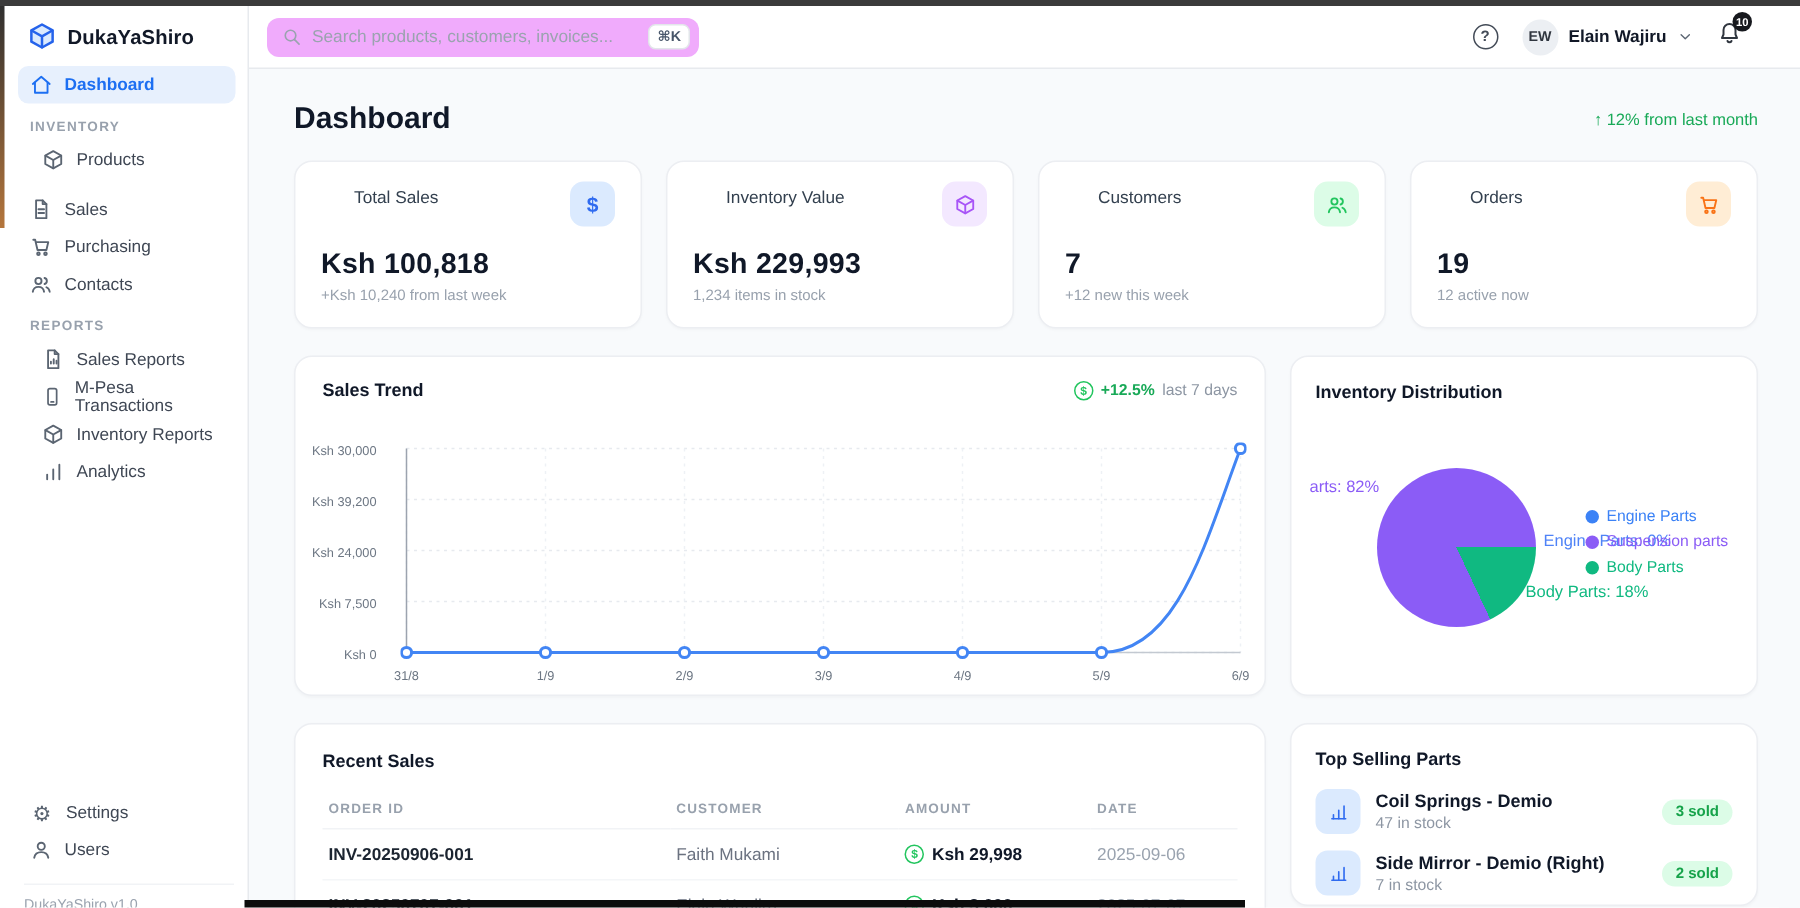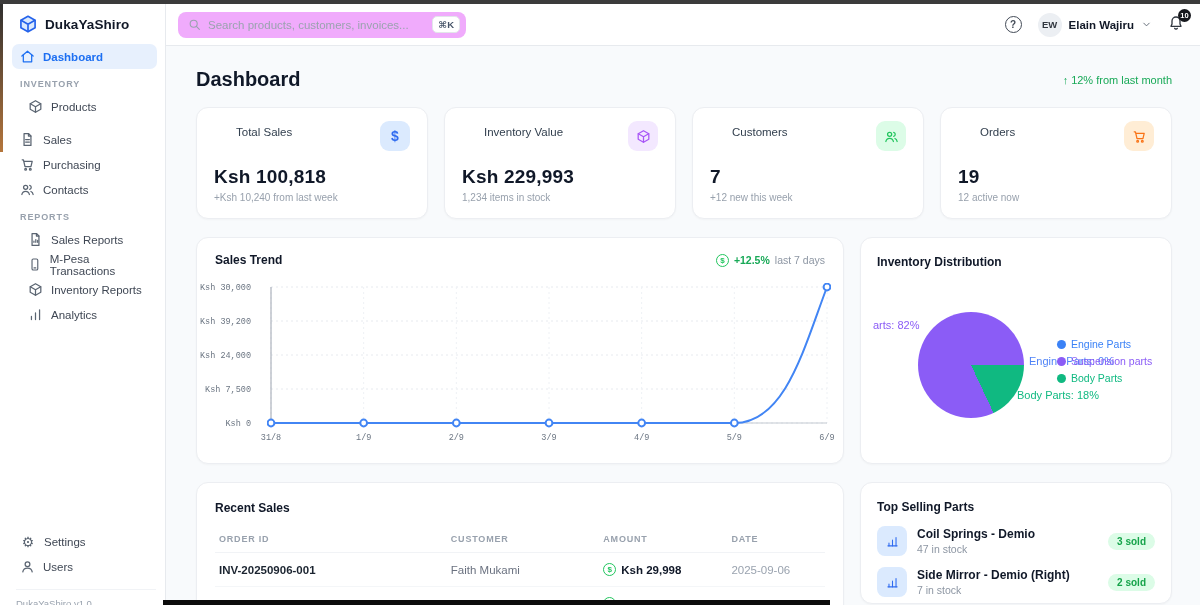--- a/index.html
+++ b/index.html
@@ -42,21 +42,21 @@
   .search-box input::placeholder { color:#9aa3af; }
   .kbd { background:#fff; border:1px solid #e2e6ea; border-radius:5px; font-size:9.5px;
     color:#475569; padding:2px 5px; font-weight:600; }
   .top-right { margin-left:auto; display:flex; align-items:center; gap:16px; }
   .help-circle { width:17px; height:17px; border:1.4px solid #434b57; border-radius:50%;
     font-size:10px; font-weight:700; color:#434b57; display:flex; align-items:center; justify-content:center; cursor:pointer; }
   .user-chip { display:flex; align-items:center; gap:7px; cursor:pointer; }
   .avatar { width:24px; height:24px; border-radius:50%; background:#eceff3; color:#30363f;
     font-size:9.5px; font-weight:700; display:flex; align-items:center; justify-content:center; }
   .user-name { font-size:11.5px; font-weight:600; color:#111827; }
-  .bell-wrap { position:relative; cursor:pointer; margin-right:0; }
+  .bell-wrap { position:relative; cursor:pointer; margin-right:23px; }
   .badge { position:absolute; top:-6px; right:-7px; background:#16181d; color:#fff;
     font-size:7.5px; font-weight:700; min-width:13px; height:13px; border-radius:8px;
     display:flex; align-items:center; justify-content:center; padding:0 2px; }
 
   .content { flex:1; background:#f8fafc; padding:22px 32px 0 30px; overflow:hidden; position:relative; }
   .title-row { display:flex; align-items:center; justify-content:space-between; }
   .page-title { font-size:20px; font-weight:700; color:#101828; }
   .trend-note { font-size:11px; color:#18a957; display:flex; align-items:center; gap:3px; }
 
   .stats { display:grid; grid-template-columns:repeat(4,1fr); gap:16px; margin-top:16px; }
@@ -74,21 +74,21 @@
     box-shadow:0 1px 2px rgba(16,24,40,.03); position:relative; overflow:hidden; }
   .card-title { font-size:12px; font-weight:700; color:#101828; }
 
   .trend-card { height:227px; padding:15px 18px; }
   .trend-head { display:flex; align-items:center; justify-content:space-between; }
   .trend-meta { display:flex; align-items:center; gap:5px; font-size:10.5px; }
   .dollar-ring { width:13px; height:13px; border:1.3px solid #22c55e; border-radius:50%;
     color:#22c55e; font-size:8px; font-weight:700; display:flex; align-items:center; justify-content:center; }
   .trend-pct { color:#18a957; font-weight:700; }
   .trend-period { color:#8d96a3; }
-  .chart-wrap { position:relative; margin-top:16px; height:166px;font-family:Liberation Mono, monospace; }
+  .chart-wrap { position:relative; margin-top:28px; height:166px; }
   .ytick { position:absolute; right:574px; width:56px; text-align:right; font-size:8.5px; color:#6c7683; }
   .xtick { position:absolute; top:150px; transform:translateX(-50%); font-size:8.5px; color:#6c7683; }
   .plot { position:absolute; left:52px; top:0; }
 
   .pie-card { height:227px; padding:14px 16px; }
   .pie { position:absolute; left:57px; top:74px; width:106px; height:106px; border-radius:50%; }
   .legend { position:absolute; left:196px; top:100px; display:flex; flex-direction:column; gap:5px; }
   .legend-item { display:flex; align-items:center; gap:5px; font-size:10.5px; }
   .legend-dot { width:9px; height:9px; border-radius:50%; }
   .pie-label { position:absolute; font-size:11px; }

